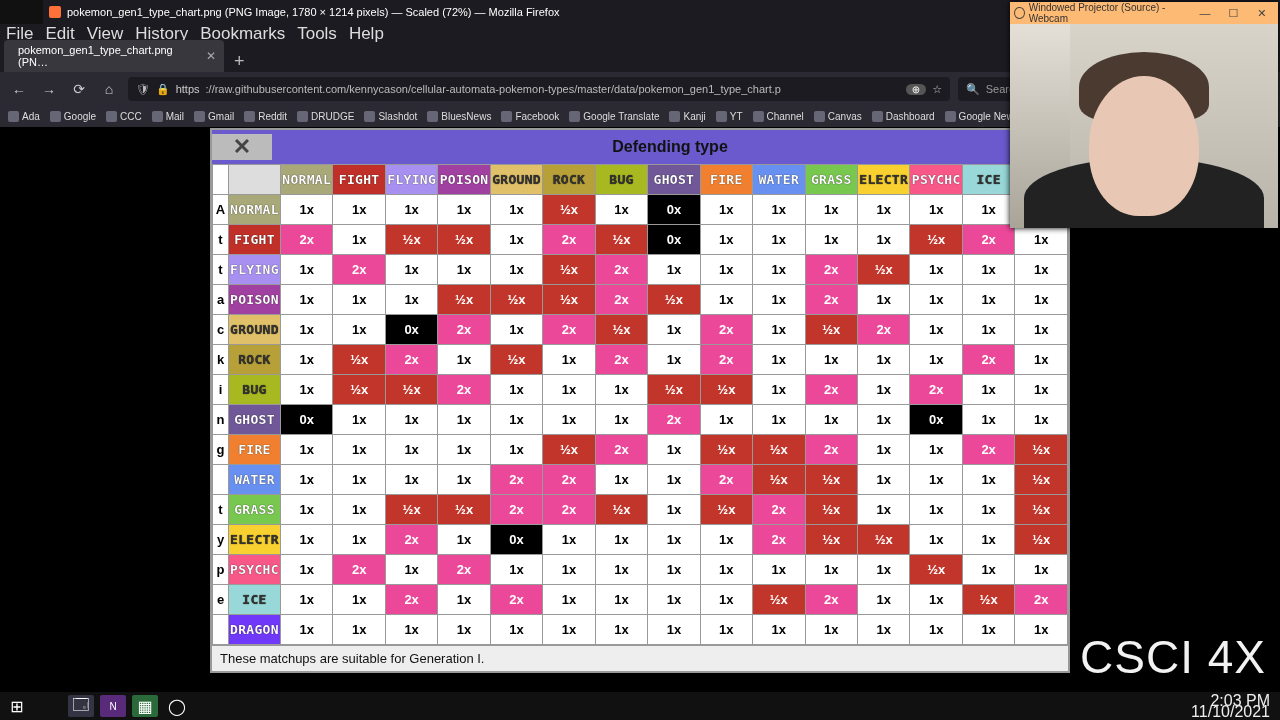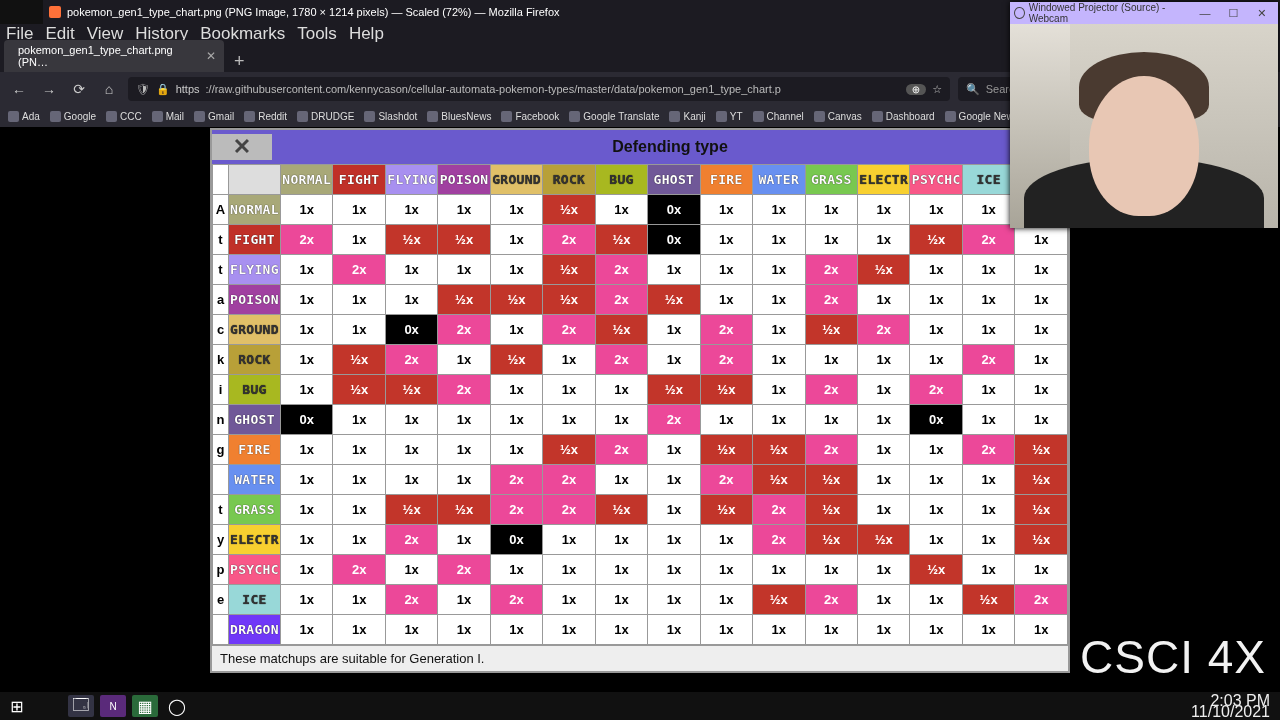--- a/index.html
+++ b/index.html
@@ -40,21 +40,21 @@
   .cell-0x { background:#000; color:#fff;}
   .footer-note { font-size:13px; color:#111; padding:5px 8px; background:#eee; border-top:1px solid #999;}
 
   
   .taskbar { position:absolute; bottom:0; left:0; right:0; height:28px; background:#111; display:flex; align-items:center; padding:0 4px; gap:6px;}
   .taskbar .tbitem { width:26px; height:22px; display:flex; align-items:center; justify-content:center; border-radius:2px;}
   .taskbar .clock { margin-left:auto; font-size:16px; text-align:right; line-height:11px; padding:0 6px; color:#eee;}
 
   
   .webcam { position:absolute; top:2px; right:2px; width:268px; height:226px; background:#eee; box-shadow:0 0 6px #000; display:flex; flex-direction:column;}
-  .webcam-titlebar { height:22px; background:#c4b5fd; color:#333; font-size:10px; display:flex; align-items:center; padding:0 4px; gap:4px;}
+  .webcam-titlebar { height:22px; background:#fdba74; color:#333; font-size:10px; display:flex; align-items:center; padding:0 4px; gap:4px;}
   .webcam-titlebar .winicon { width:12px; height:12px; border:1px solid #444; border-radius:50%;}
   .webcam-titlebar .spacer { flex:1;}
   .webcam-titlebar .ctrl { width:28px; text-align:center; color:#444; font-size:11px;}
   .webcam-body { flex:1; background:linear-gradient(#ddd,#aaa); position:relative; overflow:hidden;}
   .face { position:absolute; left:50%; top:60%; transform:translate(-50%,-50%); width:110px; height:140px; background:#e8c7b4; border-radius:50% 50% 45% 45%;}
   .hair { position:absolute; left:50%; top:31%; transform:translate(-50%,-50%); width:130px; height:70px; background:#4a3a30; border-radius:60% 60% 30% 30%;}
   .shirt { position:absolute; bottom:-10px; left:50%; transform:translateX(-50%); width:240px; height:80px; background:#222; border-radius:50% 50% 0 0;}
   .bg1 { position:absolute; inset:0; background:linear-gradient(#d8d4ca,#b8b4aa);}
   .bg2 { position:absolute; left:0; top:0; width:60px; height:100%; background:linear-gradient(#e4e0d8,#a8a498);}
 

